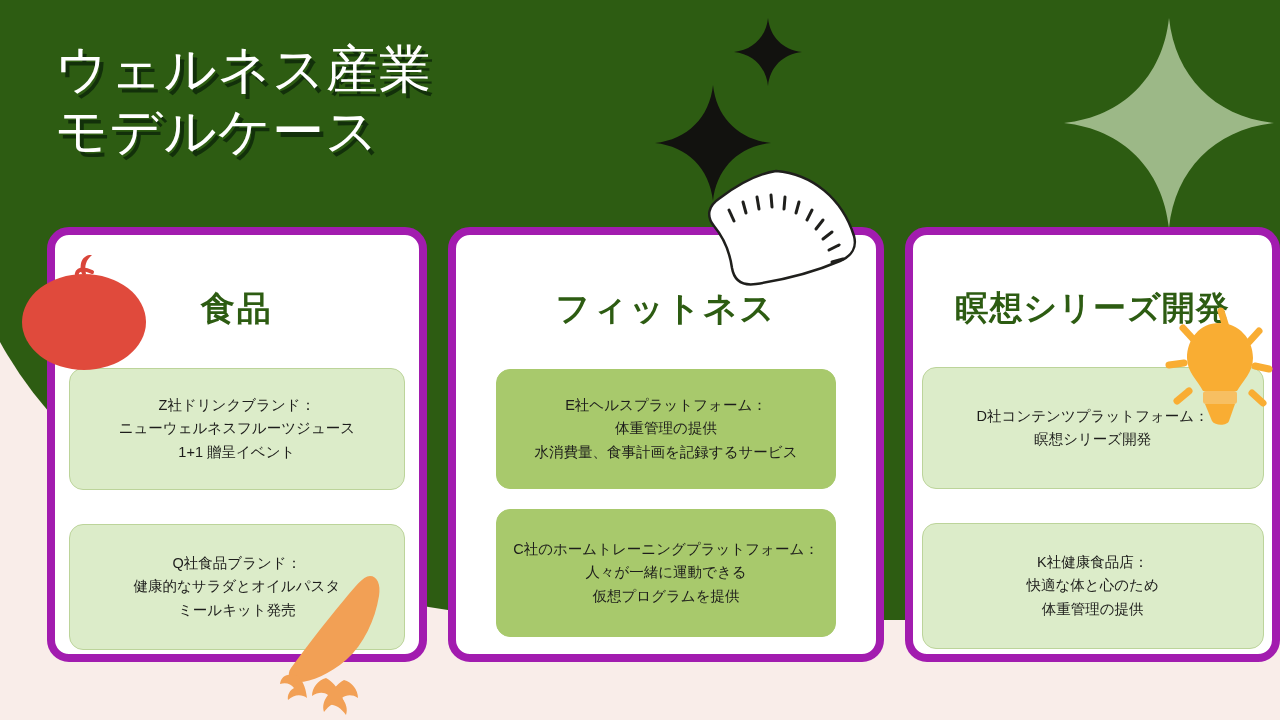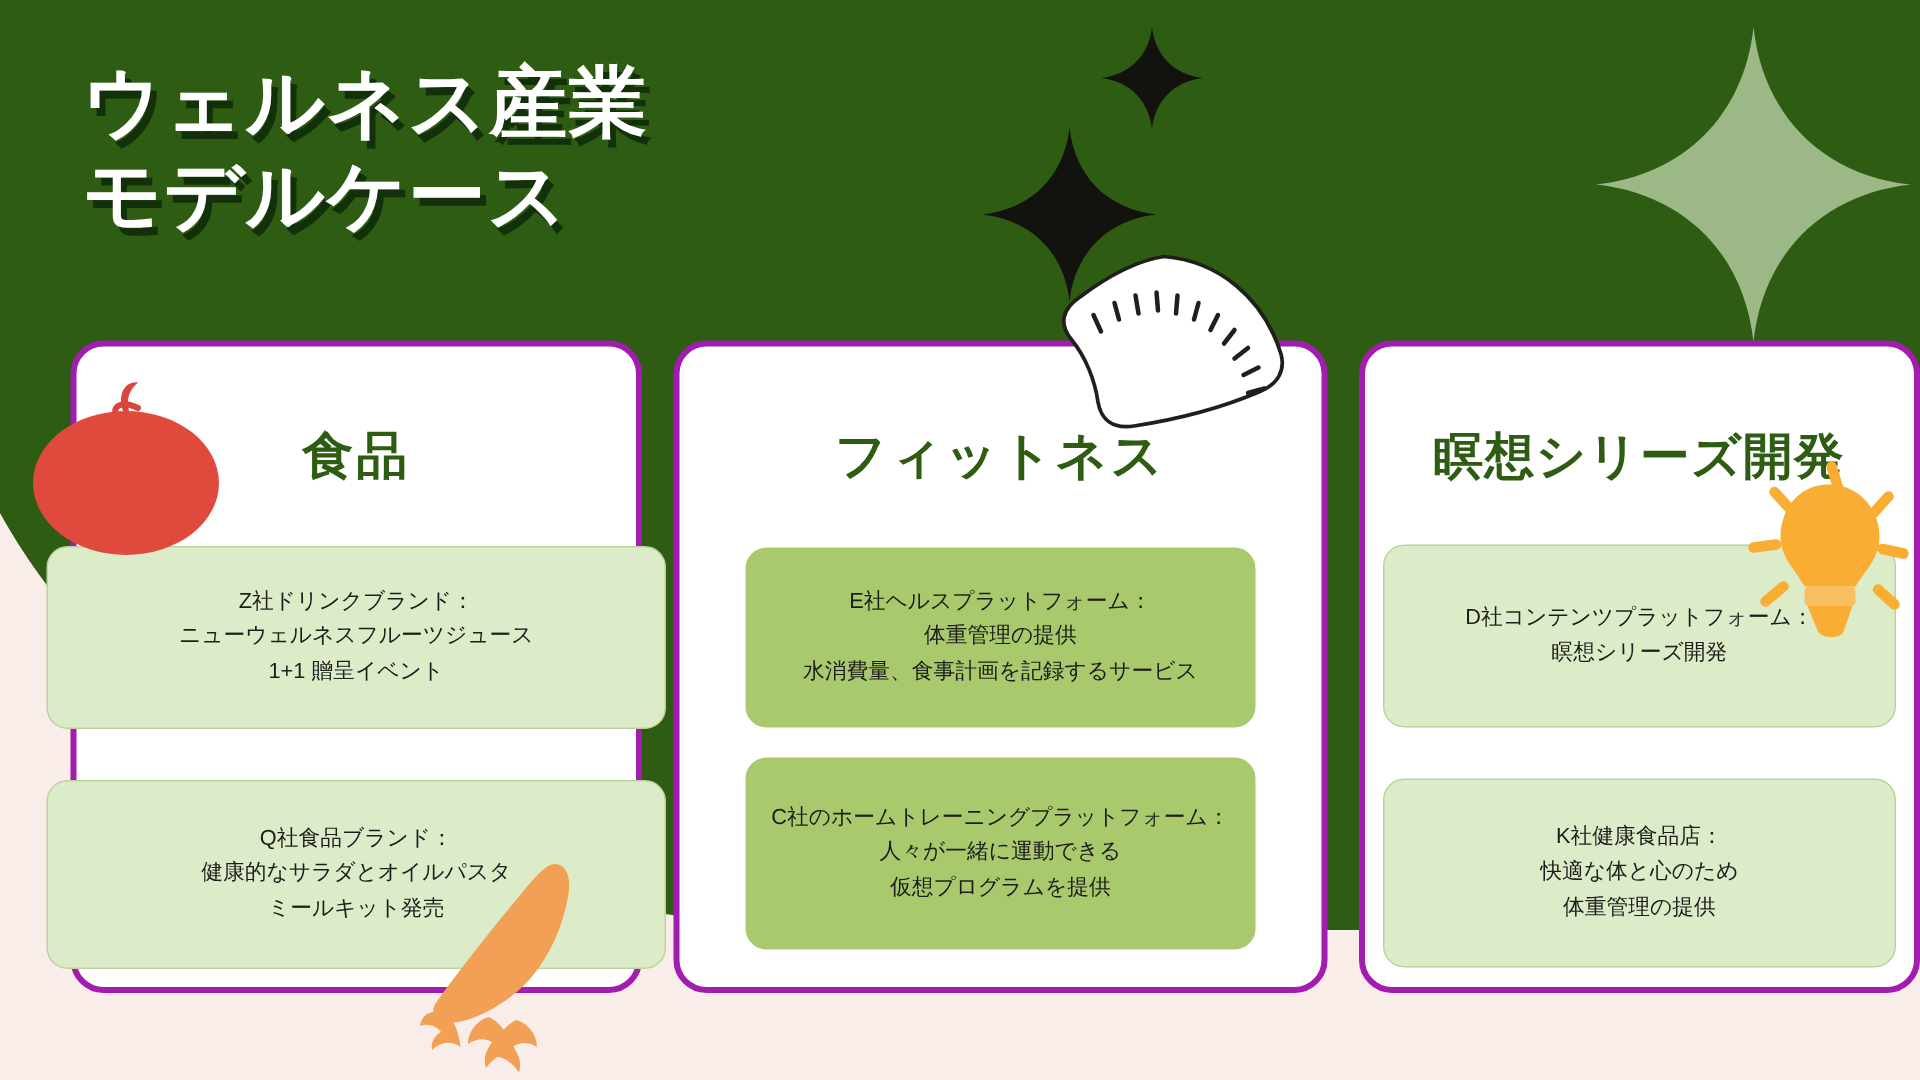--- a/index.html
+++ b/index.html
@@ -49,42 +49,42 @@
   .sparkle svg { display: block; }
 
   
   .title {
     position: absolute;
     left: 55px;
     top: 38px;
     z-index: 12;
     color: #ffffff;
     font-size: 52px;
-    font-weight: bold;
+    font-weight: normal;
     line-height: 1.20;
     letter-spacing: 1px;
     white-space: pre-line;
     text-shadow: 4px 5px 0 #12300a;
   }
 
   
   .cards {
     position: absolute;
     left: 0;
     top: 227px;
     width: 1280px;
     height: 435px;
     display: flex;
     z-index: 10;
     gap: 0;
   }
   .card {
     position: relative;
     background: #ffffff;
-    border: 4px solid #a21caf;
+    border: 8px solid #a21caf;
     border-radius: 22px;
     box-sizing: border-box;
     display: flex;
     flex-direction: column;
     align-items: center;
   }
   .card-1 { width: 381px; margin-left: 47px; }
   .card-2 { width: 438px; margin-left: 21px; }
   .card-3 { width: 376px; margin-left: 21px; }
 
@@ -101,21 +101,21 @@
   }
   .card-3 .card-title {
     letter-spacing: 1px;
     font-size: 33px;
   }
 
   .box {
     position: relative;
     z-index: 5;
     box-sizing: border-box;
-    width: 413px;
+    width: 336px;
     border-radius: 14px;
     display: flex;
     align-items: center;
     justify-content: center;
     text-align: center;
     color: #1d1d1b;
     font-size: 14.5px;
     line-height: 1.62;
     padding: 8px 10px;
     white-space: pre-line;

